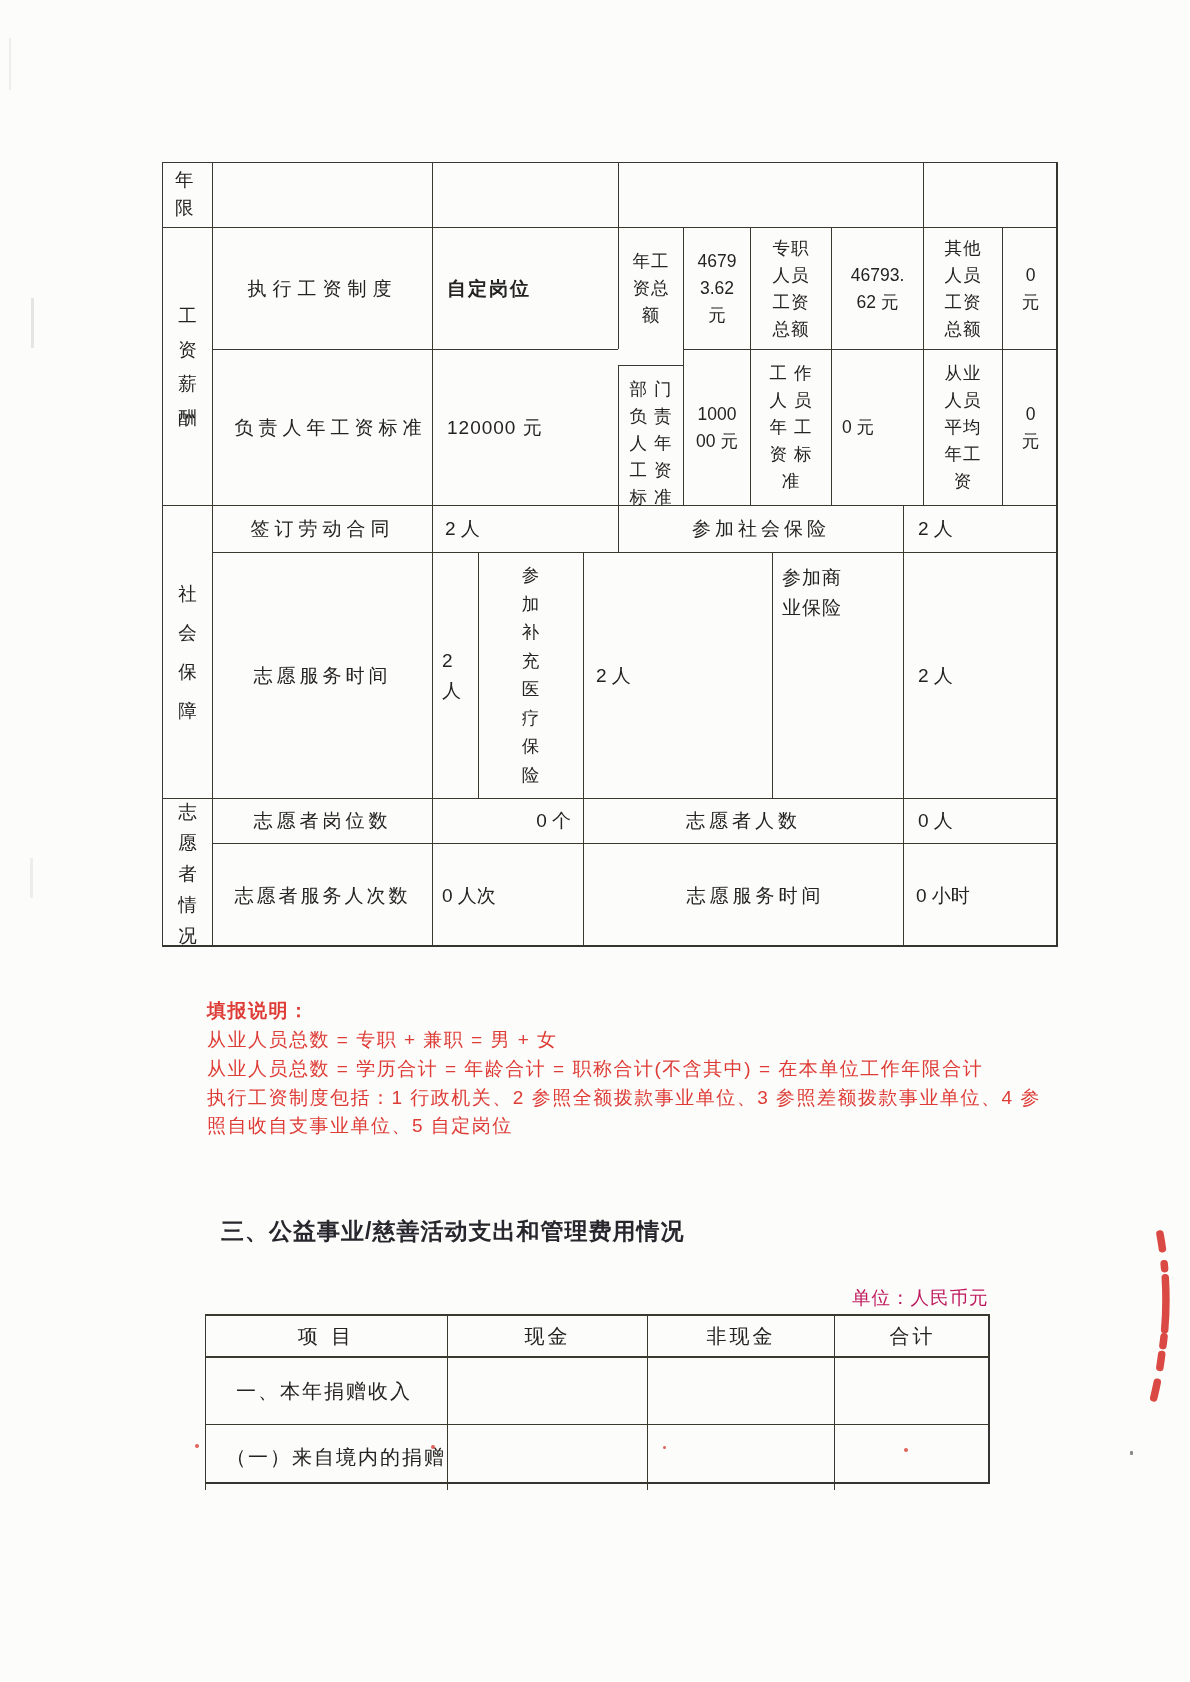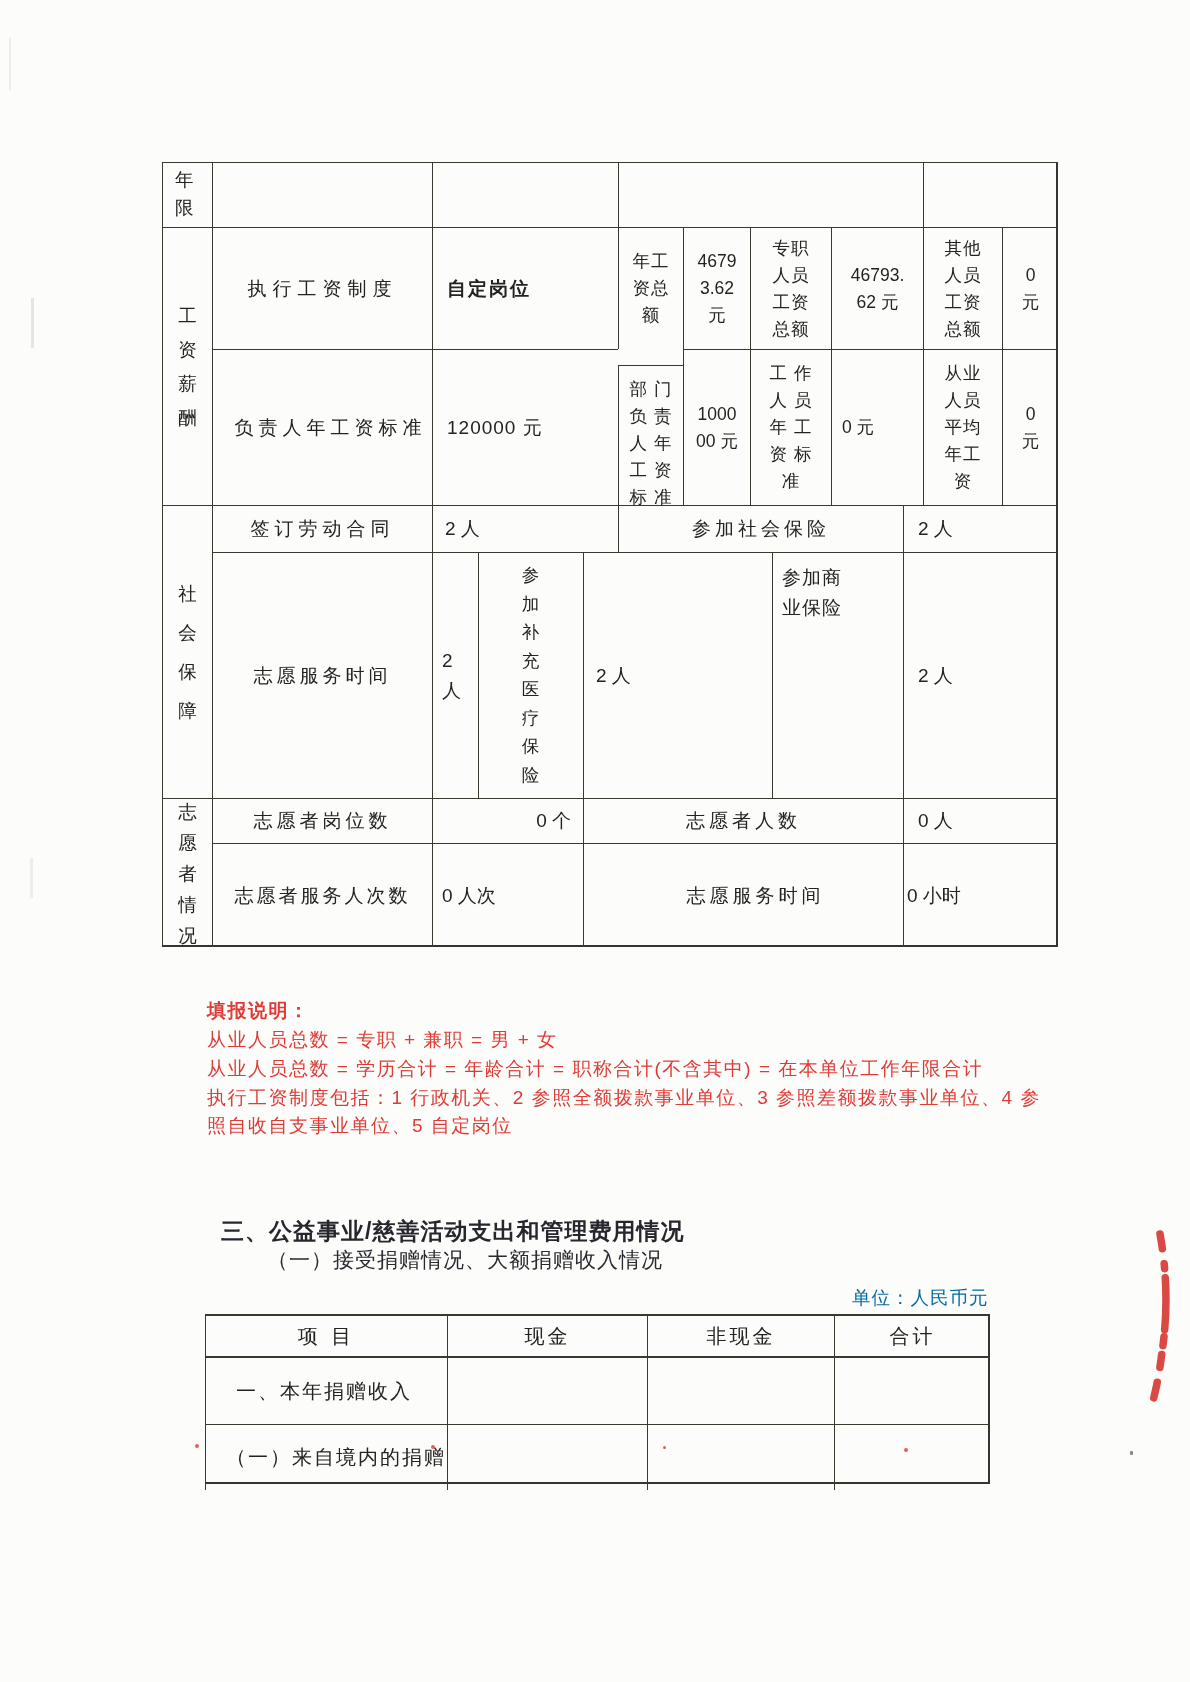--- a/index.html
+++ b/index.html
@@ -13,21 +13,21 @@
   .left{justify-content:flex-start;text-align:left;}
   .right{justify-content:flex-end;text-align:right;}
   .top{align-items:flex-start;}
   .tl{align-items:flex-start;justify-content:flex-start;text-align:left;}
   .nolsp{letter-spacing:0;}
   .bold{font-weight:700;}
   .vcat{font-size:18.5px;line-height:34px;letter-spacing:0;}
   .redline{position:absolute;color:#de3c37;font-size:19px;letter-spacing:1.5px;white-space:nowrap;}
   .head3{position:absolute;color:#26262c;font-size:23px;font-weight:700;letter-spacing:1px;white-space:nowrap;}
   .sub3{position:absolute;color:#2a2a30;font-size:21px;letter-spacing:1px;white-space:nowrap;}
-  .unit{position:absolute;color:#0369a1;font-size:18.5px;letter-spacing:1px;white-space:nowrap;}
+  .unit{position:absolute;color:#be185d;font-size:18.5px;letter-spacing:1px;white-space:nowrap;}
   .rdot{position:absolute;width:4px;height:4px;border-radius:50%;background:#d8453e;opacity:.85;}
   .gdot{position:absolute;width:3px;height:4px;background:#6d6d68;opacity:.8;border-radius:1px;}
   .streak{position:absolute;background:#c9c9c5;opacity:.45;}
 </style>
 </head>
 <body>
 
 <div class="page">
 
   <div class="tblwrap" style="left:162px;top:162px;width:896px;height:785px;">
@@ -121,31 +121,30 @@
 况</div>
 
     <div class="c" style="left:50px;top:636px;width:220px;height:45px;letter-spacing:4px;">志愿者岗位数</div>
     <div class="c right nolsp" style="left:270px;top:636px;width:151px;height:45px;padding-right:12px;">0 个</div>
     <div class="c" style="left:421px;top:636px;width:320px;height:45px;letter-spacing:4px;">志愿者人数</div>
     <div class="c left nolsp" style="left:741px;top:636px;width:155px;height:45px;padding-left:14px;">0 人</div>
 
     <div class="c" style="left:50px;top:681px;width:220px;height:104px;letter-spacing:3px;">志愿者服务人次数</div>
     <div class="c left nolsp" style="left:270px;top:681px;width:151px;height:104px;padding-left:9px;">0 人次</div>
     <div class="c" style="left:421px;top:681px;width:320px;height:104px;letter-spacing:4px;padding-left:24px;">志愿服务时间</div>
-    <div class="c left nolsp" style="left:741px;top:681px;width:155px;height:104px;padding-left:3px;">0 小时</div>
+    <div class="c left nolsp" style="left:741px;top:681px;width:155px;height:104px;padding-left:12px;">0 小时</div>
   </div>
 
   <div class="redline bold" style="left:207px;top:998px;font-weight:700;">填报说明：</div>
   <div class="redline" style="left:207px;top:1027px;">从业人员总数 = 专职 + 兼职 = 男 + 女</div>
   <div class="redline" style="left:207px;top:1056px;">从业人员总数 = 学历合计 = 年龄合计 = 职称合计(不含其中) = 在本单位工作年限合计</div>
   <div class="redline" style="left:207px;top:1085px;">执行工资制度包括：1 行政机关、2 参照全额拨款事业单位、3 参照差额拨款事业单位、4 参</div>
   <div class="redline" style="left:207px;top:1113px;">照自收自支事业单位、5 自定岗位</div>
 
   <div class="head3" style="left:221px;top:1216px;">三、公益事业/慈善活动支出和管理费用情况</div>
-  <div class="sub3" style="left:267px;top:1246px;">（一）接受捐赠情况、大额捐赠收入情况</div>
   <div class="unit" style="left:852px;top:1285px;">单位：人民币元</div>
 
   <div class="tblwrap" style="left:205px;top:1314px;width:785px;height:170px;border-bottom-width:2px;">
 
     <div class="c" style="left:0;top:0;width:242px;height:42px;border-top-width:2.4px;letter-spacing:4px;font-size:20px;">项  目</div>
     <div class="c" style="left:242px;top:0;width:200px;height:42px;border-top-width:2.4px;font-size:20px;">现金</div>
     <div class="c" style="left:442px;top:0;width:187px;height:42px;border-top-width:2.4px;font-size:20px;">非现金</div>
     <div class="c" style="left:629px;top:0;width:156px;height:42px;border-top-width:2.4px;font-size:20px;">合计</div>
 
     <div class="c left" style="left:0;top:42px;width:242px;height:68px;border-top-width:2.2px;padding-left:30px;letter-spacing:2px;font-size:20px;">一、本年捐赠收入</div>

